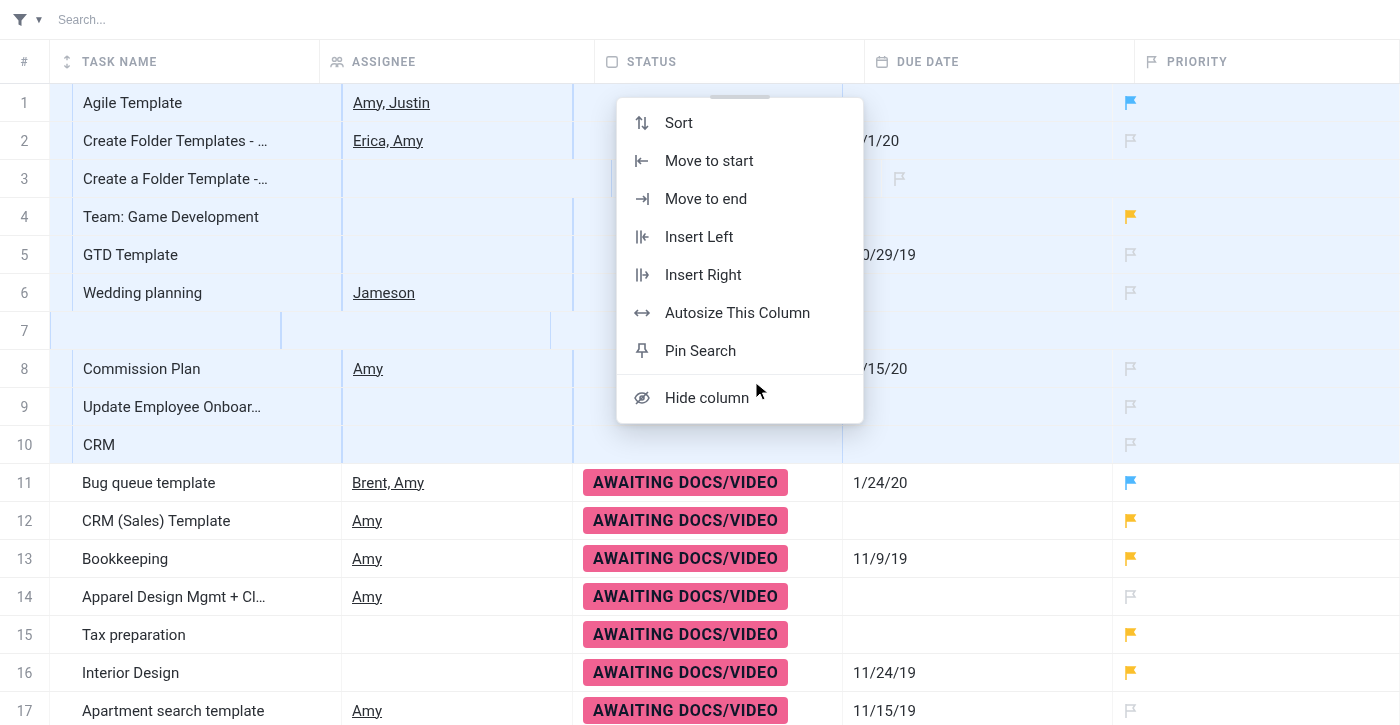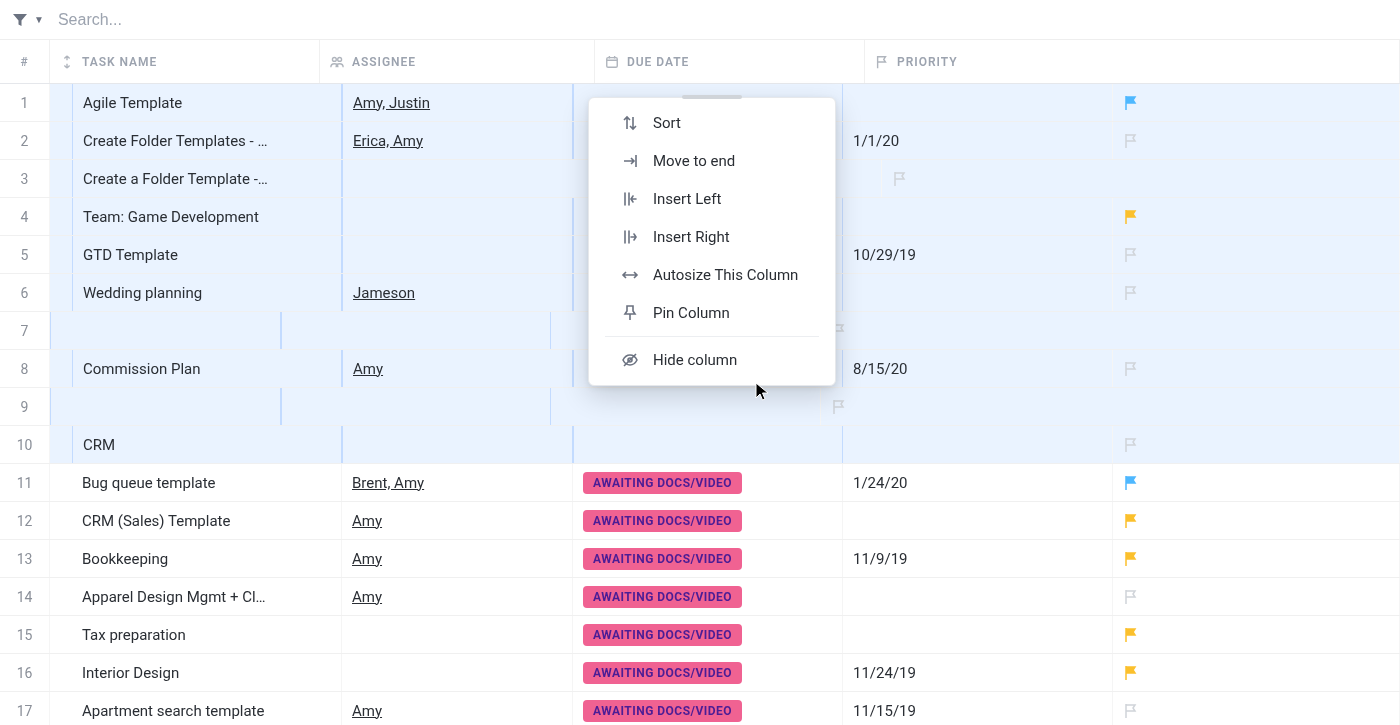--- a/index.html
+++ b/index.html
@@ -28,21 +28,21 @@
   }
   .filter-btn svg { width: 16px; height: 16px; fill: #6b7280; }
   .dropdown-caret {
     font-size: 10px;
     color: #6b7280;
     margin-right: 8px;
   }
   .search-input {
     border: none;
     outline: none;
-    font-size: 16px;
+    font-size: 12px;
     color: #0f172a;
     flex: 1;
     background: transparent;
   }
   .search-input::placeholder { color: #9ca3af; }
 
   .grid { display: flex; flex-direction: column; }
   .header-row {
     display: flex;
     height: 44px;
@@ -99,42 +99,42 @@
   .cell.task { width: 270px; margin-left: 22px; }
   .cell.assignee { width: 231px; text-decoration: underline; }
   .cell.status { width: 270px; }
   .cell.due { width: 270px; }
   .cell.priority { flex: 1; }
 
   .status-pill {
     display: inline-block;
     padding: 4px 10px;
     border-radius: 4px;
-    font-size: 12px;
+    font-size: 16px;
     font-weight: 700;
     letter-spacing: 0.04em;
     text-transform: uppercase;
-    color: #4c1d95;
+    color: #0f172a;
   }
   .flag { width: 16px; height: 16px; }
   .flag.blue { fill: #4fb8ff; stroke:#4fb8ff;}
   .flag.yellow { fill: #fbc02d; stroke:#fbc02d;}
   .flag.none { fill: none; stroke: #d0d4d9; stroke-width:1.5;}
   
   
   .context-menu {
     position: absolute;
-    left: 588px;
+    left: 616px;
     top: 97px;
     width: 248px;
     background: #fff;
     border: 1px solid #e6e8eb;
     border-radius: 6px;
     box-shadow: 0 10px 28px rgba(0,0,0,0.16), 0 2px 6px rgba(0,0,0,0.08);
-    padding: 6px 16px;
+    padding: 6px 0;
     z-index: 100;
   }
   .context-menu::before {
     content:"";
     position:absolute;
     top:-3px; left:50%;
     transform:translateX(-50%);
     width:60px; height:4px;
     background:#d0d4d9;
     border-radius:2px;
@@ -182,20 +182,26 @@
       <span>TASK NAME</span>
     </div>
     <div class="header-cell col-assignee">
       <svg viewBox="0 0 16 16">
           <circle cx="5" cy="5" r="2.2"></circle>
           <circle cx="11" cy="5" r="2.2"></circle>
           <path d="M1 14c0-2.5 2-4 4-4s4 1.5 4 4M7 14c0-2.5 2-4 4-4s4 1.5 4 4"></path>
         </svg>
       <span>ASSIGNEE</span>
     </div>
+    <div class="header-cell col-status">
+      <svg viewBox="0 0 16 16">
+          <rect x="2" y="2" width="12" height="12" rx="2"></rect>
+        </svg>
+      <span>STATUS</span>
+    </div>
     <div class="header-cell col-due">
       <svg viewBox="0 0 16 16">
           <rect x="2" y="3" width="12" height="11" rx="1.5"></rect>
           <path d="M2 6h12M5 1v3M11 1v3"></path>
         </svg>
       <span>DUE DATE</span>
     </div>
     <div class="header-cell col-priority">
       <svg viewBox="0 0 16 16">
           <path d="M3 1v14M3 2h9l-2 3 2 3H3"></path>
@@ -294,20 +300,21 @@
     <div class="cell status"></div>
     <div class="cell due">8/15/20</div>
     <div class="cell priority">
           <svg class="flag none" viewBox="0 0 16 16">
             <path d="M3 1v14M3 2h9l-2 3 2 3H3z" stroke-width="1.5"></path>
           </svg>
         </div>
       </div>
       <div class="row selected">
     <div class="cell num">9</div>
+    <div class="cell task">Update Employee Onboar…</div>
     <div class="cell assignee"></div>
     <div class="cell status"></div>
     <div class="cell due"></div>
     <div class="cell priority">
           <svg class="flag none" viewBox="0 0 16 16">
             <path d="M3 1v14M3 2h9l-2 3 2 3H3z" stroke-width="1.5"></path>
           </svg>
         </div>
       </div>
       <div class="row selected">
@@ -425,20 +432,26 @@
 
 <div class="context-menu">
   <div class="menu-item">
     <svg viewBox="0 0 18 18">
         <path d="M6 3v12M3 6l3-3 3 3M12 15V3M9 12l3 3 3-3"></path>
       </svg>
     <span>Sort</span>
   </div>
   <div class="menu-item">
     <svg viewBox="0 0 18 18">
+        <path d="M3 3v12M15 9H5M8 6L5 9l3 3"></path>
+      </svg>
+    <span>Move to start</span>
+  </div>
+  <div class="menu-item">
+    <svg viewBox="0 0 18 18">
         <path d="M15 3v12M3 9h10M10 6l3 3-3 3"></path>
       </svg>
     <span>Move to end</span>
   </div>
   <div class="menu-item">
     <svg viewBox="0 0 18 18">
         <path d="M4 3v12M8 3v12M15 9h-5M12 6l-2 3 2 3" stroke-linecap="round"></path>
       </svg>
     <span>Insert Left</span>
   </div>
@@ -451,21 +464,21 @@
   <div class="menu-item">
     <svg viewBox="0 0 18 18">
         <path d="M2 9h14M5 6L2 9l3 3M13 6l3 3-3 3"></path>
       </svg>
     <span>Autosize This Column</span>
   </div>
   <div class="menu-item">
     <svg viewBox="0 0 18 18">
         <path d="M6 2h6v5l2 3H4l2-3V2zM9 10v6"></path>
       </svg>
-    <span>Pin Column</span>
+    <span>Pin Search</span>
   </div>
   <div class="menu-divider"></div>
   <div class="menu-item">
     <svg viewBox="0 0 18 18">
         <path d="M2 9s2.5-5 7-5 7 5 7 5-2.5 5-7 5-7-5-7-5z"></path>
         <circle cx="9" cy="9" r="2"></circle>
         <path d="M3 15L15 3"></path>
       </svg>
     <span>Hide column</span>
   </div>

